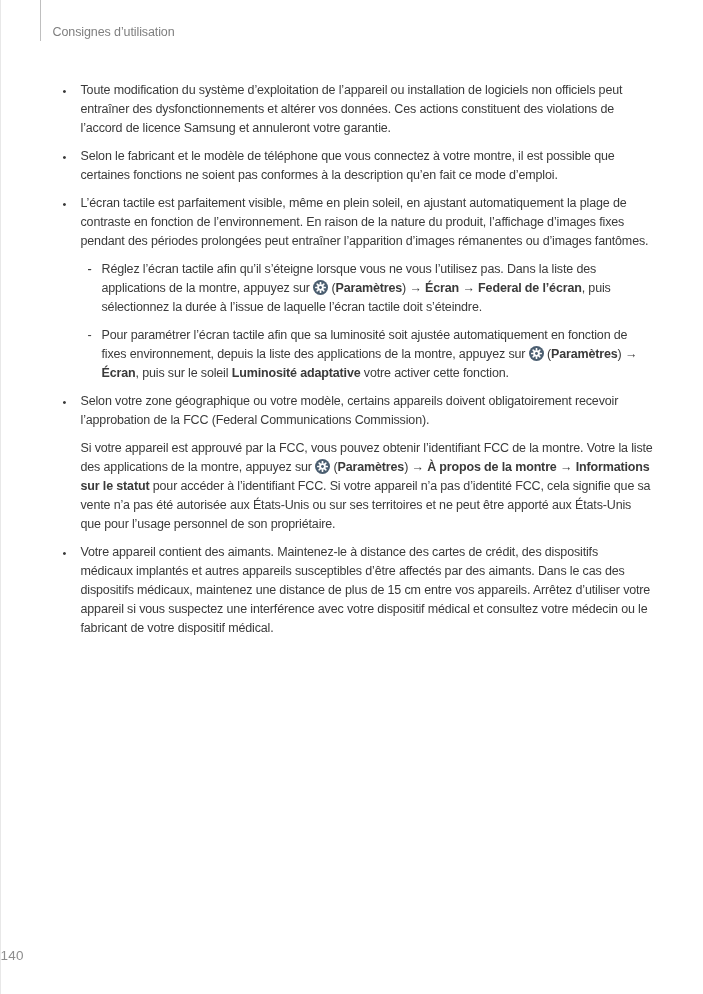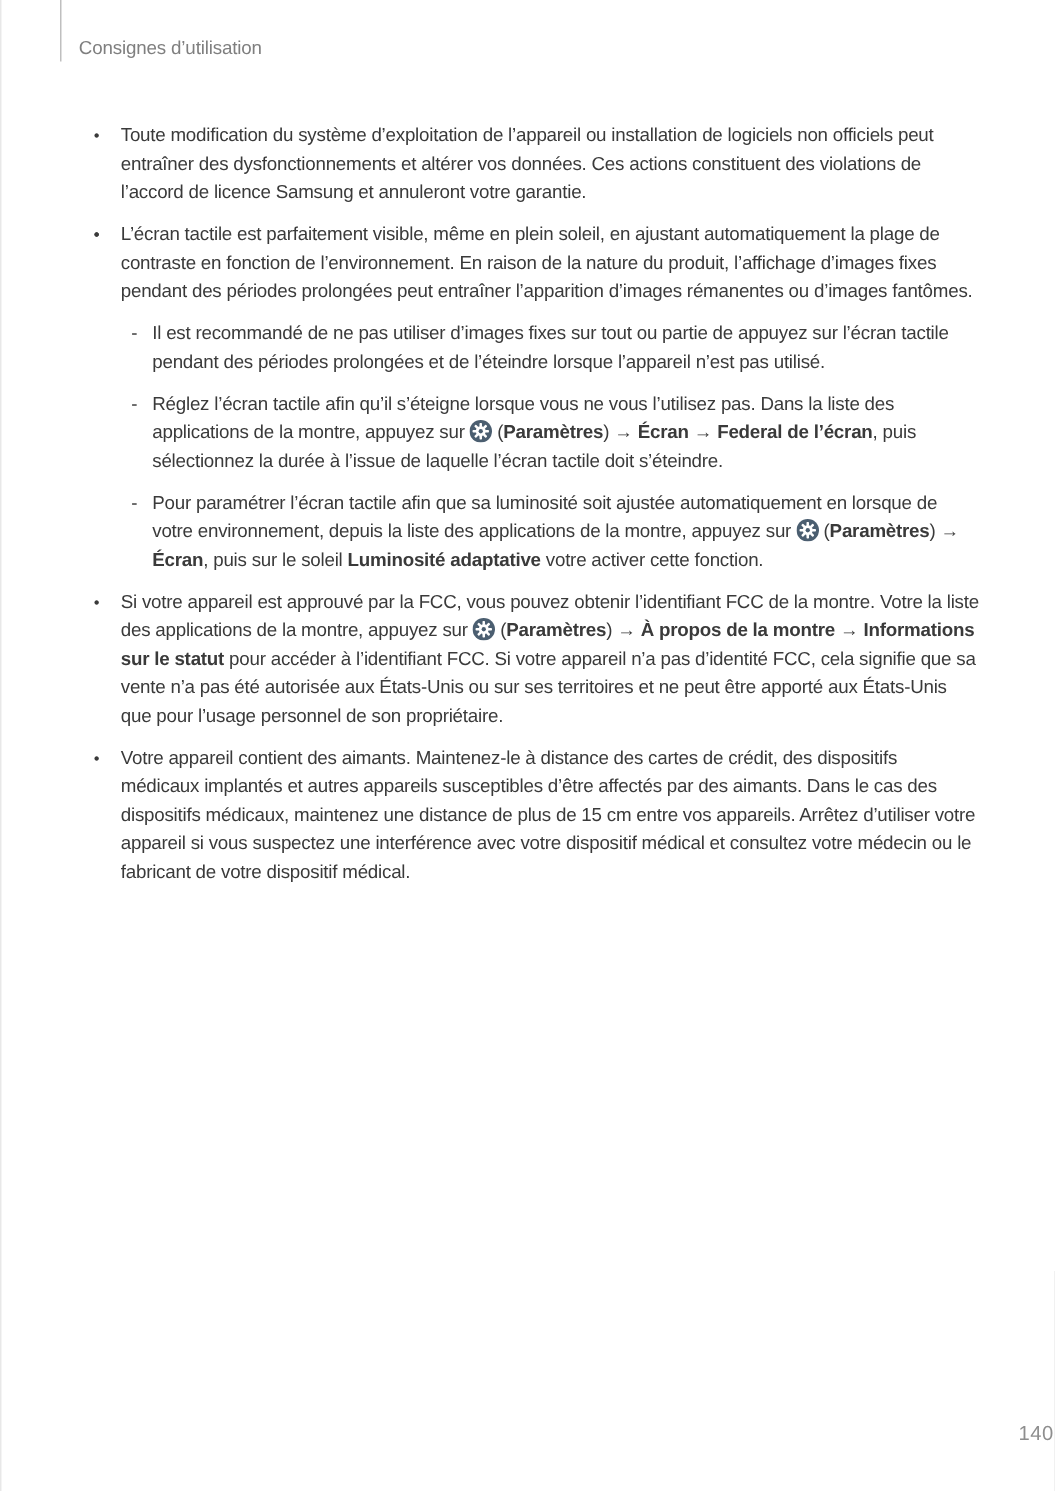--- a/index.html
+++ b/index.html
@@ -45,68 +45,68 @@
   .marker { position: absolute; left: 1px; top: 0; }
   .bullet > .marker { font-size: 11px; top: 1px; }
   .b { font-weight: bold; text-align: center; }
   .icon { display: inline-block; }
   .icon svg { vertical-align: -3px; }
   .footer {
     position: absolute;
     left: 0;
     right: 0;
     top: 948px;
-    text-align: right;
+    text-align: left;
     font-size: 13.5px;
     color: #8e8e8e;
     letter-spacing: 0.3px;
   }
 </style>
 </head>
 <body>
 
 <div class="page">
   <div class="header-rule"></div>
   <div class="header">Consignes d’utilisation</div>
   <div class="content">
       <div class="item bullet"><span class="marker">•</span><span>Toute modification du système d’exploitation de l’appareil ou installation de logiciels non officiels peut entraîner des dysfonctionnements et altérer vos données. Ces actions constituent des violations de l’accord de licence Samsung et annuleront votre garantie.</span></div>
-      <div class="item bullet"><span class="marker">•</span></div>
+      <div class="item bullet"><span class="marker">•</span><span>Selon le fabricant et le modèle de téléphone que vous connectez à votre montre, il est possible que certaines fonctions ne soient pas conformes à la description qu’en fait ce mode d’emploi.</span></div>
       <div class="item bullet"><span class="marker">•</span><span>L’écran tactile est parfaitement visible, même en plein soleil, en ajustant automatiquement la plage de contraste en fonction de l’environnement. En raison de la nature du produit, l’affichage d’images fixes pendant des périodes prolongées peut entraîner l’apparition d’images rémanentes ou d’images fantômes.</span></div>
-      <div class="item dash"><span class="marker">-</span><span>Il est recommandé de ne pas utiliser d’images fixes sur tout ou partie de appuyez sur l’écran tactile pendant des périodes prolongées et de l’éteindre lorsque l’appareil n’est pas utilisé.</span></div>
+      <div class="item dash"><span class="marker">-</span></div>
       <div class="item dash"><span class="marker">-</span><span>Réglez l’écran tactile afin qu’il s’éteigne lorsque vous ne vous l’utilisez pas. Dans la liste des applications de la montre, appuyez sur </span><span class="icon"><svg width="15" height="15" viewBox="0 0 20 20">
             <circle cx="10" cy="10" r="10" fill="#4b5e70"></circle>
             <g fill="#ffffff">
               <circle cx="10" cy="10" r="4.4"></circle>
               <rect x="8.9" y="2.7" width="2.2" height="3.6" rx="0.7" transform="rotate(0 10 10)"></rect>
               <rect x="8.9" y="2.7" width="2.2" height="3.6" rx="0.7" transform="rotate(45 10 10)"></rect>
               <rect x="8.9" y="2.7" width="2.2" height="3.6" rx="0.7" transform="rotate(90 10 10)"></rect>
               <rect x="8.9" y="2.7" width="2.2" height="3.6" rx="0.7" transform="rotate(135 10 10)"></rect>
               <rect x="8.9" y="2.7" width="2.2" height="3.6" rx="0.7" transform="rotate(180 10 10)"></rect>
               <rect x="8.9" y="2.7" width="2.2" height="3.6" rx="0.7" transform="rotate(225 10 10)"></rect>
               <rect x="8.9" y="2.7" width="2.2" height="3.6" rx="0.7" transform="rotate(270 10 10)"></rect>
               <rect x="8.9" y="2.7" width="2.2" height="3.6" rx="0.7" transform="rotate(315 10 10)"></rect>
             </g>
             <circle cx="10" cy="10" r="1.9" fill="#4b5e70"></circle>
           </svg></span><span> (</span><span class="b">Paramètres</span><span>) → </span><span class="b">Écran</span><span> → </span><span class="b">Federal de l’écran</span><span>, puis sélectionnez la durée à l’issue de laquelle l’écran tactile doit s’éteindre.</span></div>
-      <div class="item dash"><span class="marker">-</span><span>Pour paramétrer l’écran tactile afin que sa luminosité soit ajustée automatiquement en lorsque de votre environnement, depuis la liste des applications de la montre, appuyez sur </span><span class="icon"><svg width="15" height="15" viewBox="0 0 20 20">
+      <div class="item dash"><span class="marker">-</span><span>Pour paramétrer l’écran tactile afin que sa luminosité soit ajustée automatiquement en fonction de fixes environnement, depuis la liste des applications de la montre, appuyez sur </span><span class="icon"><svg width="15" height="15" viewBox="0 0 20 20">
             <circle cx="10" cy="10" r="10" fill="#4b5e70"></circle>
             <g fill="#ffffff">
               <circle cx="10" cy="10" r="4.4"></circle>
               <rect x="8.9" y="2.7" width="2.2" height="3.6" rx="0.7" transform="rotate(0 10 10)"></rect>
               <rect x="8.9" y="2.7" width="2.2" height="3.6" rx="0.7" transform="rotate(45 10 10)"></rect>
               <rect x="8.9" y="2.7" width="2.2" height="3.6" rx="0.7" transform="rotate(90 10 10)"></rect>
               <rect x="8.9" y="2.7" width="2.2" height="3.6" rx="0.7" transform="rotate(135 10 10)"></rect>
               <rect x="8.9" y="2.7" width="2.2" height="3.6" rx="0.7" transform="rotate(180 10 10)"></rect>
               <rect x="8.9" y="2.7" width="2.2" height="3.6" rx="0.7" transform="rotate(225 10 10)"></rect>
               <rect x="8.9" y="2.7" width="2.2" height="3.6" rx="0.7" transform="rotate(270 10 10)"></rect>
               <rect x="8.9" y="2.7" width="2.2" height="3.6" rx="0.7" transform="rotate(315 10 10)"></rect>
             </g>
             <circle cx="10" cy="10" r="1.9" fill="#4b5e70"></circle>
           </svg></span><span> (</span><span class="b">Paramètres</span><span>) → </span><span class="b">Écran</span><span>, puis sur le soleil </span><span class="b">Luminosité adaptative</span><span> votre activer cette fonction.</span></div>
-      <div class="item bullet"><span class="marker">•</span></div>
+      <div class="item bullet"><span class="marker">•</span><span>Selon votre zone géographique ou votre modèle, certains appareils doivent obligatoirement recevoir l’approbation de la FCC (Federal Communications Commission).</span></div>
       <div class="item para"><span>Si votre appareil est approuvé par la FCC, vous pouvez obtenir l’identifiant FCC de la montre. Votre la liste des applications de la montre, appuyez sur </span><span class="icon"><svg width="15" height="15" viewBox="0 0 20 20">
             <circle cx="10" cy="10" r="10" fill="#4b5e70"></circle>
             <g fill="#ffffff">
               <circle cx="10" cy="10" r="4.4"></circle>
               <rect x="8.9" y="2.7" width="2.2" height="3.6" rx="0.7" transform="rotate(0 10 10)"></rect>
               <rect x="8.9" y="2.7" width="2.2" height="3.6" rx="0.7" transform="rotate(45 10 10)"></rect>
               <rect x="8.9" y="2.7" width="2.2" height="3.6" rx="0.7" transform="rotate(90 10 10)"></rect>
               <rect x="8.9" y="2.7" width="2.2" height="3.6" rx="0.7" transform="rotate(135 10 10)"></rect>
               <rect x="8.9" y="2.7" width="2.2" height="3.6" rx="0.7" transform="rotate(180 10 10)"></rect>
               <rect x="8.9" y="2.7" width="2.2" height="3.6" rx="0.7" transform="rotate(225 10 10)"></rect>

